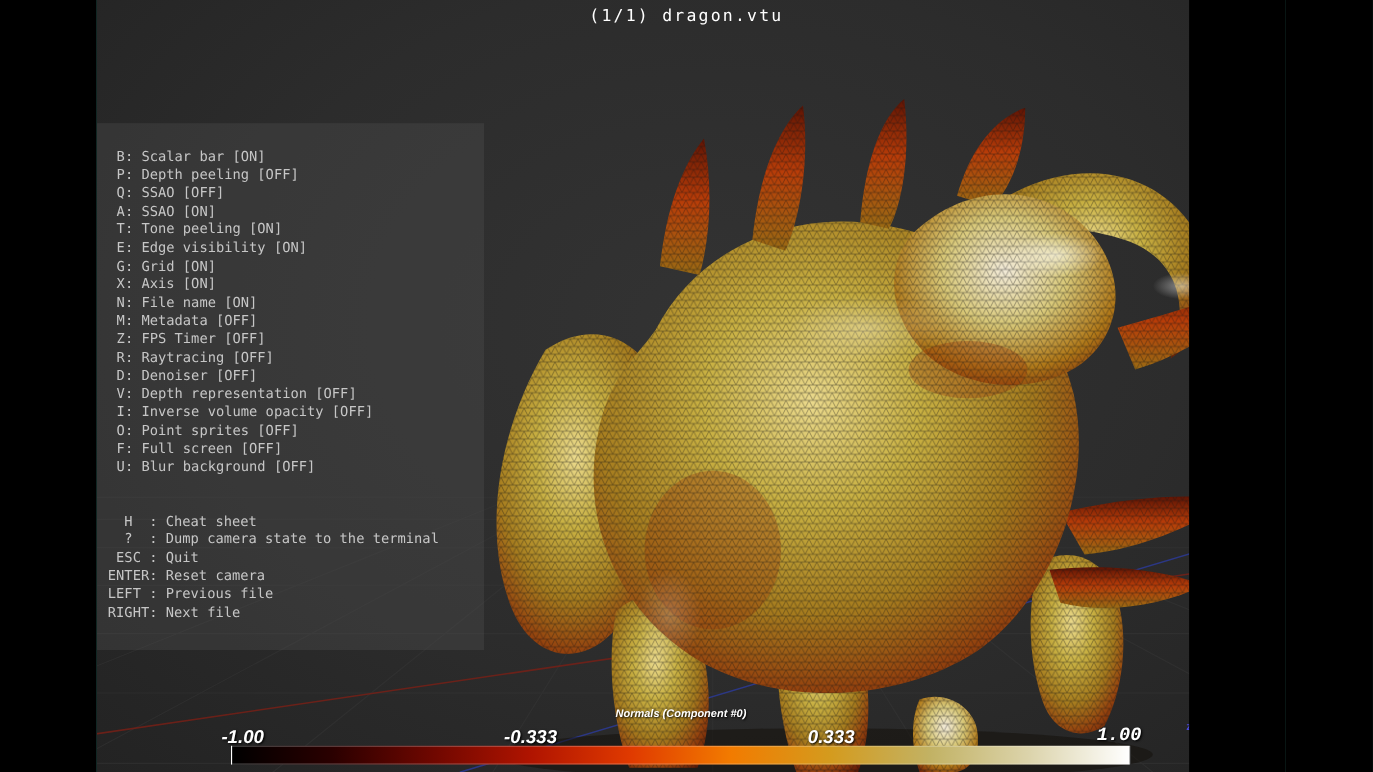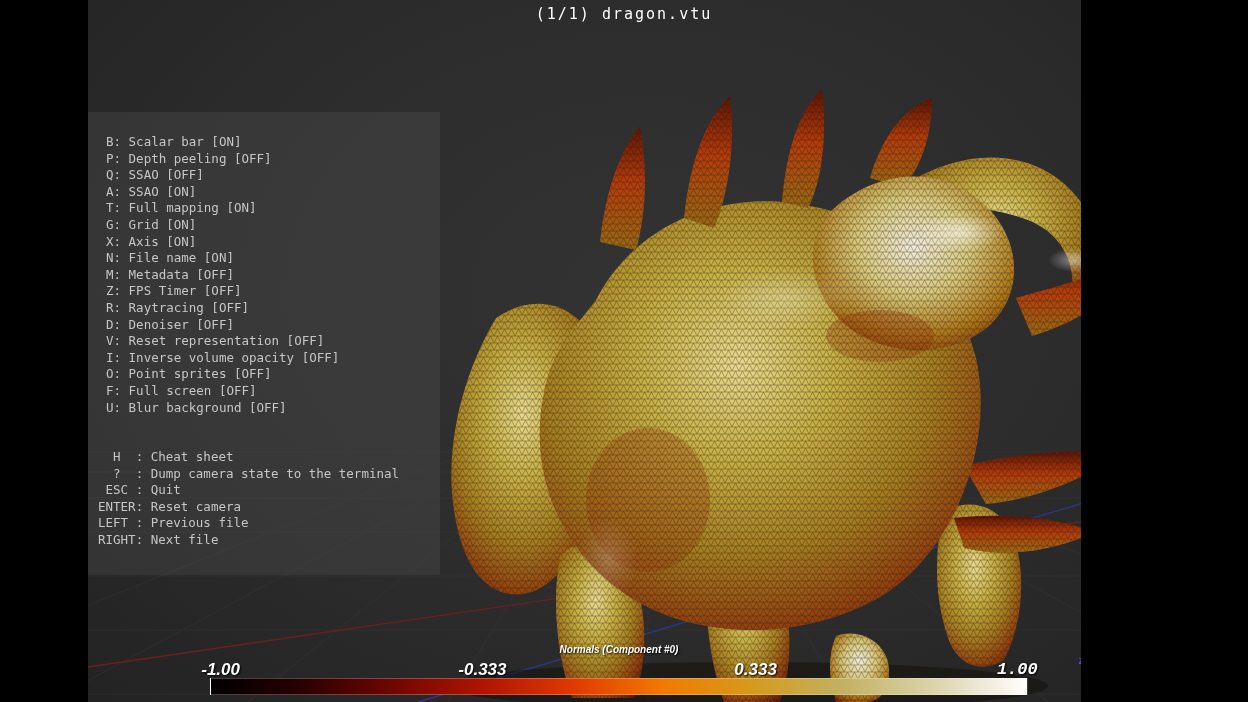--- a/index.html
+++ b/index.html
@@ -152,29 +152,30 @@
     </svg>
 
     <div class="fname">(1/1) dragon.vtu</div>
 
     <div class="cheatsheet">
       <div class="cs-toggles">
           <div class="cs-line">B: Scalar bar [ON]</div>
           <div class="cs-line">P: Depth peeling [OFF]</div>
           <div class="cs-line">Q: SSAO [OFF]</div>
           <div class="cs-line">A: SSAO [ON]</div>
-          <div class="cs-line">T: Full mapping [ON]</div>
+          <div class="cs-line">T: Tone peeling [ON]</div>
+          <div class="cs-line">E: Edge visibility [ON]</div>
           <div class="cs-line">G: Grid [ON]</div>
           <div class="cs-line">X: Axis [ON]</div>
           <div class="cs-line">N: File name [ON]</div>
           <div class="cs-line">M: Metadata [OFF]</div>
           <div class="cs-line">Z: FPS Timer [OFF]</div>
           <div class="cs-line">R: Raytracing [OFF]</div>
           <div class="cs-line">D: Denoiser [OFF]</div>
-          <div class="cs-line">V: Reset representation [OFF]</div>
+          <div class="cs-line">V: Depth representation [OFF]</div>
           <div class="cs-line">I: Inverse volume opacity [OFF]</div>
           <div class="cs-line">O: Point sprites [OFF]</div>
           <div class="cs-line">F: Full screen [OFF]</div>
           <div class="cs-line">U: Blur background [OFF]</div>
         </div>
       <div class="cs-gap"></div>
       <div class="cs-commands">
           <div class="cs-line">  H  : Cheat sheet</div>
           <div class="cs-line">  ?  : Dump camera state to the terminal</div>
           <div class="cs-line"> ESC : Quit</div>

